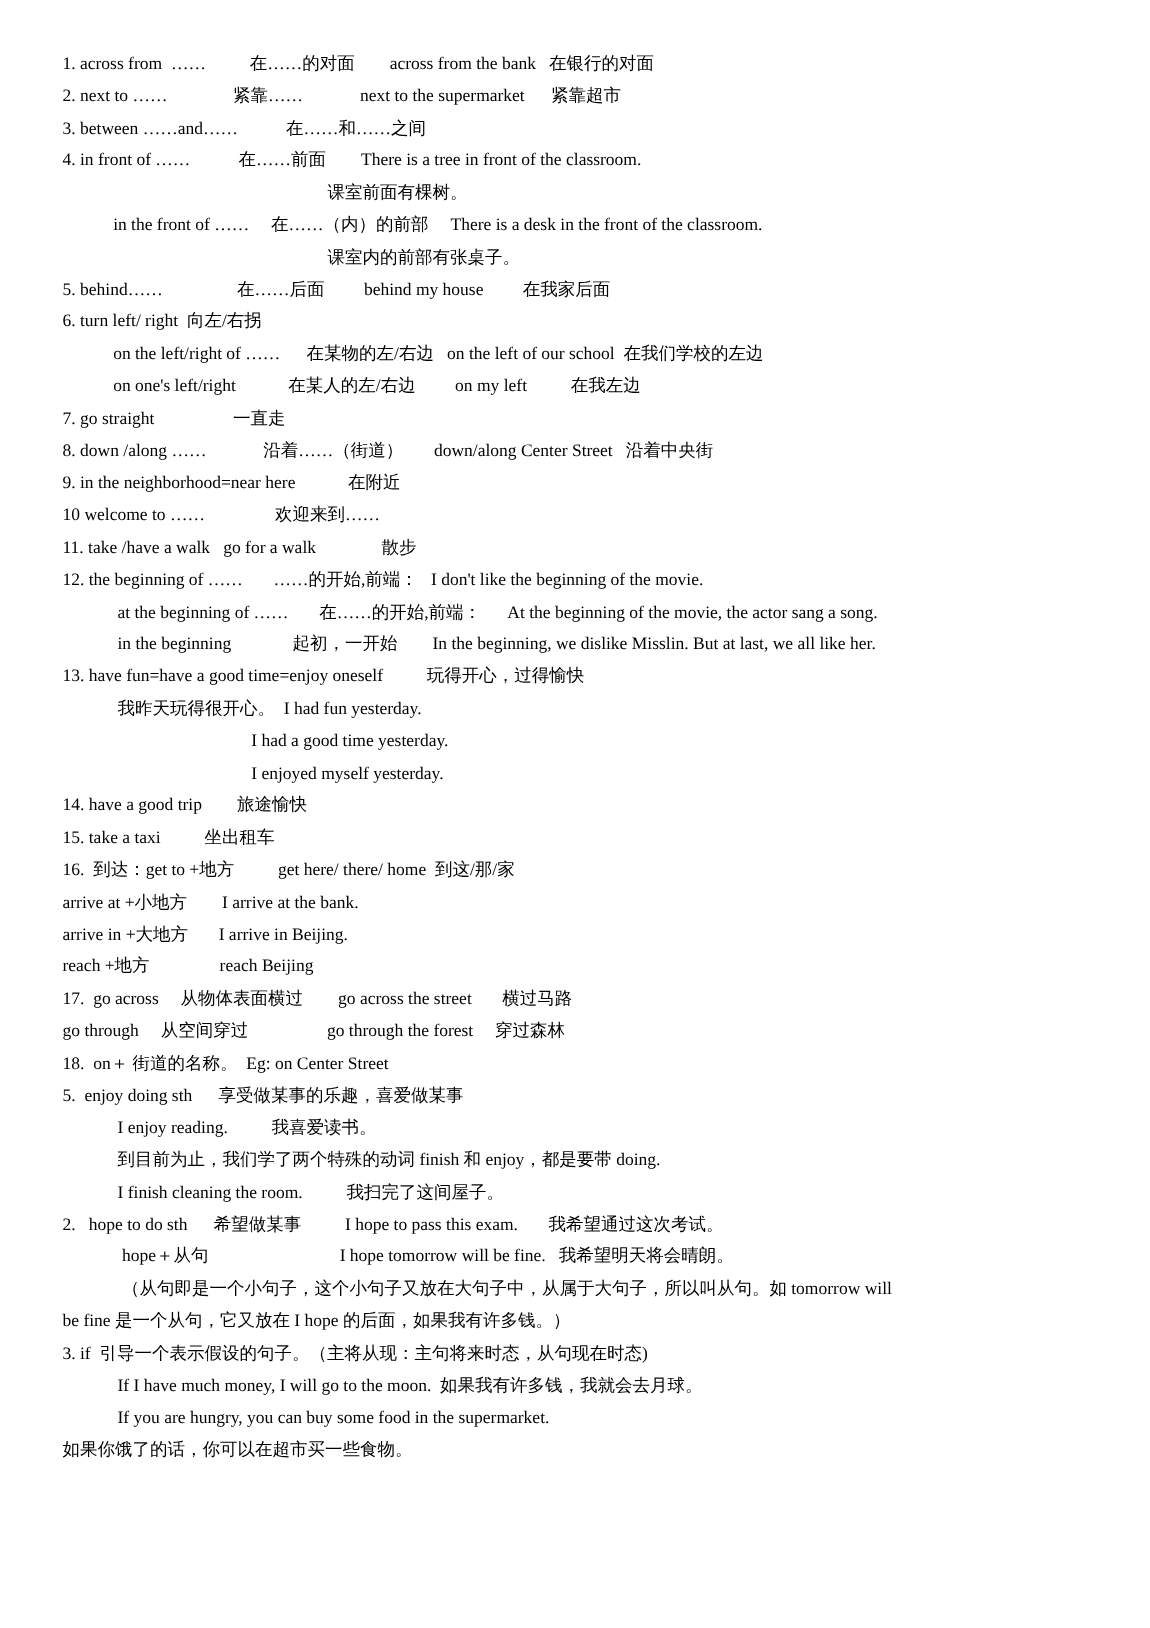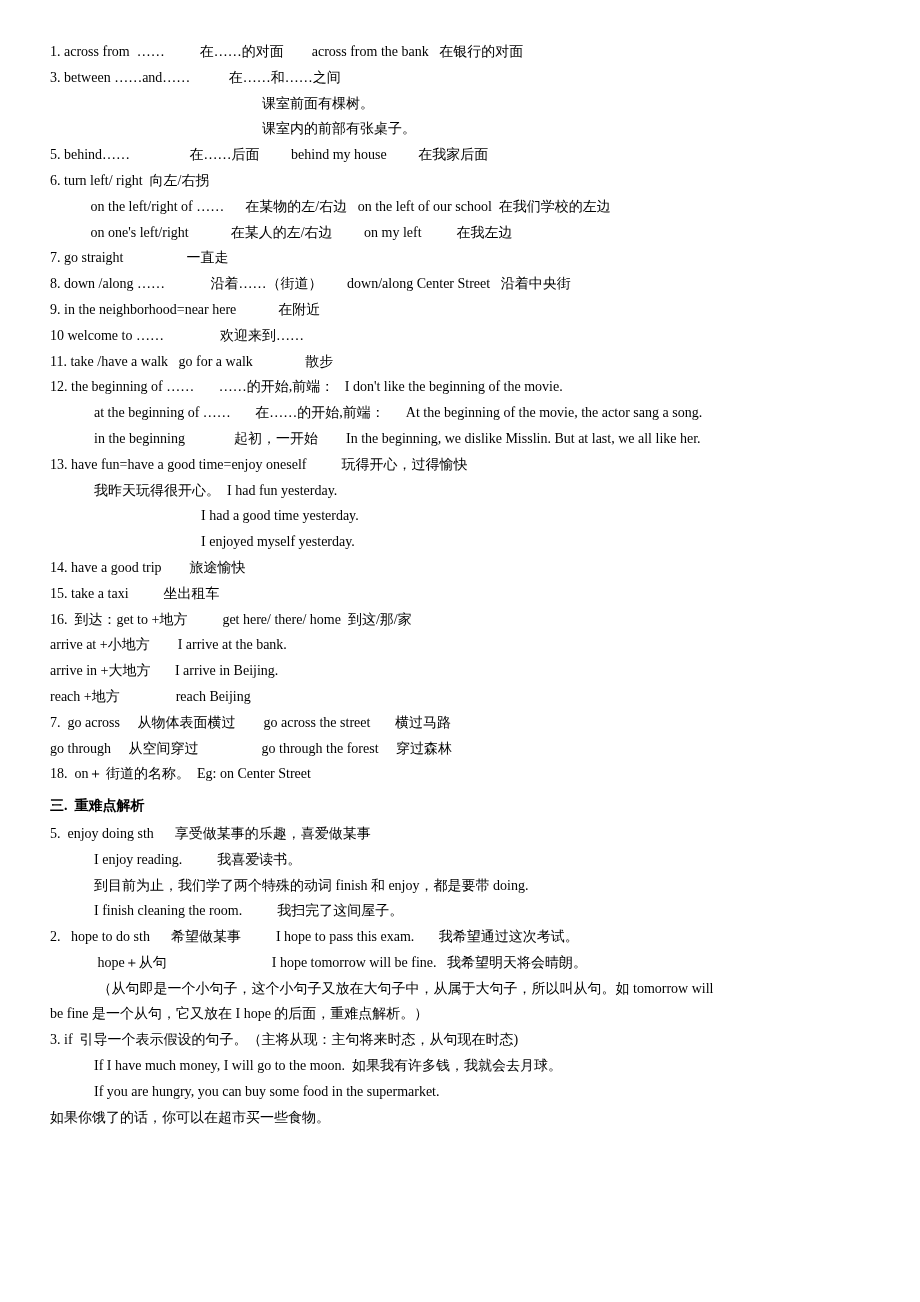--- a/index.html
+++ b/index.html
@@ -36,22 +36,25 @@
       font-weight: bold;
       margin-top: 8px;
       margin-bottom: 4px;
     }
   </style>
 </head>
 <body>
 
 <div class="content">
 <div class="line">1. across from  ……          在……的对面        across from the bank   在银行的对面</div>
+    <div class="line">2. next to ……               紧靠……             next to the supermarket      紧靠超市</div>
     <div class="line">3. between ……and……           在……和……之间</div>
+    <div class="line">4. in front of ……           在……前面        There is a tree in front of the classroom.</div>
     <div class="line indent">                                                    课室前面有棵树。</div>
+    <div class="line indent">   in the front of ……     在……（内）的前部     There is a desk in the front of the classroom.</div>
     <div class="line indent">                                                    课室内的前部有张桌子。</div>
     <div class="line">5. behind……                 在……后面         behind my house         在我家后面</div>
     <div class="line">6. turn left/ right  向左/右拐</div>
     <div class="line indent">   on the left/right of ……      在某物的左/右边   on the left of our school  在我们学校的左边</div>
     <div class="line indent">   on one's left/right            在某人的左/右边         on my left          在我左边</div>
     <div class="line">7. go straight                  一直走</div>
     <div class="line">8. down /along ……             沿着……（街道）       down/along Center Street   沿着中央街</div>
     <div class="line">9. in the neighborhood=near here            在附近</div>
     <div class="line">10 welcome to ……                欢迎来到……</div>
     <div class="line">11. take /have a walk   go for a walk               散步</div>
@@ -61,29 +64,28 @@
     <div class="line">13. have fun=have a good time=enjoy oneself          玩得开心，过得愉快</div>
     <div class="line indent">    我昨天玩得很开心。  I had fun yesterday.</div>
     <div class="line indent2">                          I had a good time yesterday.</div>
     <div class="line indent2">                          I enjoyed myself yesterday.</div>
     <div class="line">14. have a good trip        旅途愉快</div>
     <div class="line">15. take a taxi          坐出租车</div>
     <div class="line">16.  到达：get to +地方          get here/ there/ home  到这/那/家</div>
     <div class="line">arrive at +小地方        I arrive at the bank.</div>
     <div class="line">arrive in +大地方       I arrive in Beijing.</div>
     <div class="line">reach +地方                reach Beijing</div>
-    <div class="line">7.  go across     从物体表面横过        go across the street       横过马路</div>
+    <div class="line">17.  go across     从物体表面横过        go across the street       横过马路</div>
     <div class="line">go through     从空间穿过                  go through the forest     穿过森林</div>
     <div class="line">18.  on＋ 街道的名称。  Eg: on Center Street</div>
-    <div class="line section-title">三.  重难点解析</div>
     <div class="line">5.  enjoy doing sth      享受做某事的乐趣，喜爱做某事</div>
     <div class="line indent">    I enjoy reading.          我喜爱读书。</div>
     <div class="line indent">    到目前为止，我们学了两个特殊的动词 finish 和 enjoy，都是要带 doing.</div>
     <div class="line indent">    I finish cleaning the room.          我扫完了这间屋子。</div>
     <div class="line">2.   hope to do sth      希望做某事          I hope to pass this exam.       我希望通过这次考试。</div>
     <div class="line indent">     hope＋从句                              I hope tomorrow will be fine.   我希望明天将会晴朗。</div>
     <div class="line indent">     （从句即是一个小句子，这个小句子又放在大句子中，从属于大句子，所以叫从句。如 tomorrow will</div>
-    <div class="line">be fine 是一个从句，它又放在 I hope 的后面，重难点解析。）</div>
+    <div class="line">be fine 是一个从句，它又放在 I hope 的后面，如果我有许多钱。）</div>
     <div class="line">3. if  引导一个表示假设的句子。（主将从现：主句将来时态，从句现在时态)</div>
     <div class="line indent">    If I have much money, I will go to the moon.  如果我有许多钱，我就会去月球。</div>
     <div class="line indent">    If you are hungry, you can buy some food in the supermarket.</div>
     <div class="line">如果你饿了的话，你可以在超市买一些食物。</div>
   </div>
 
 </body></html>

